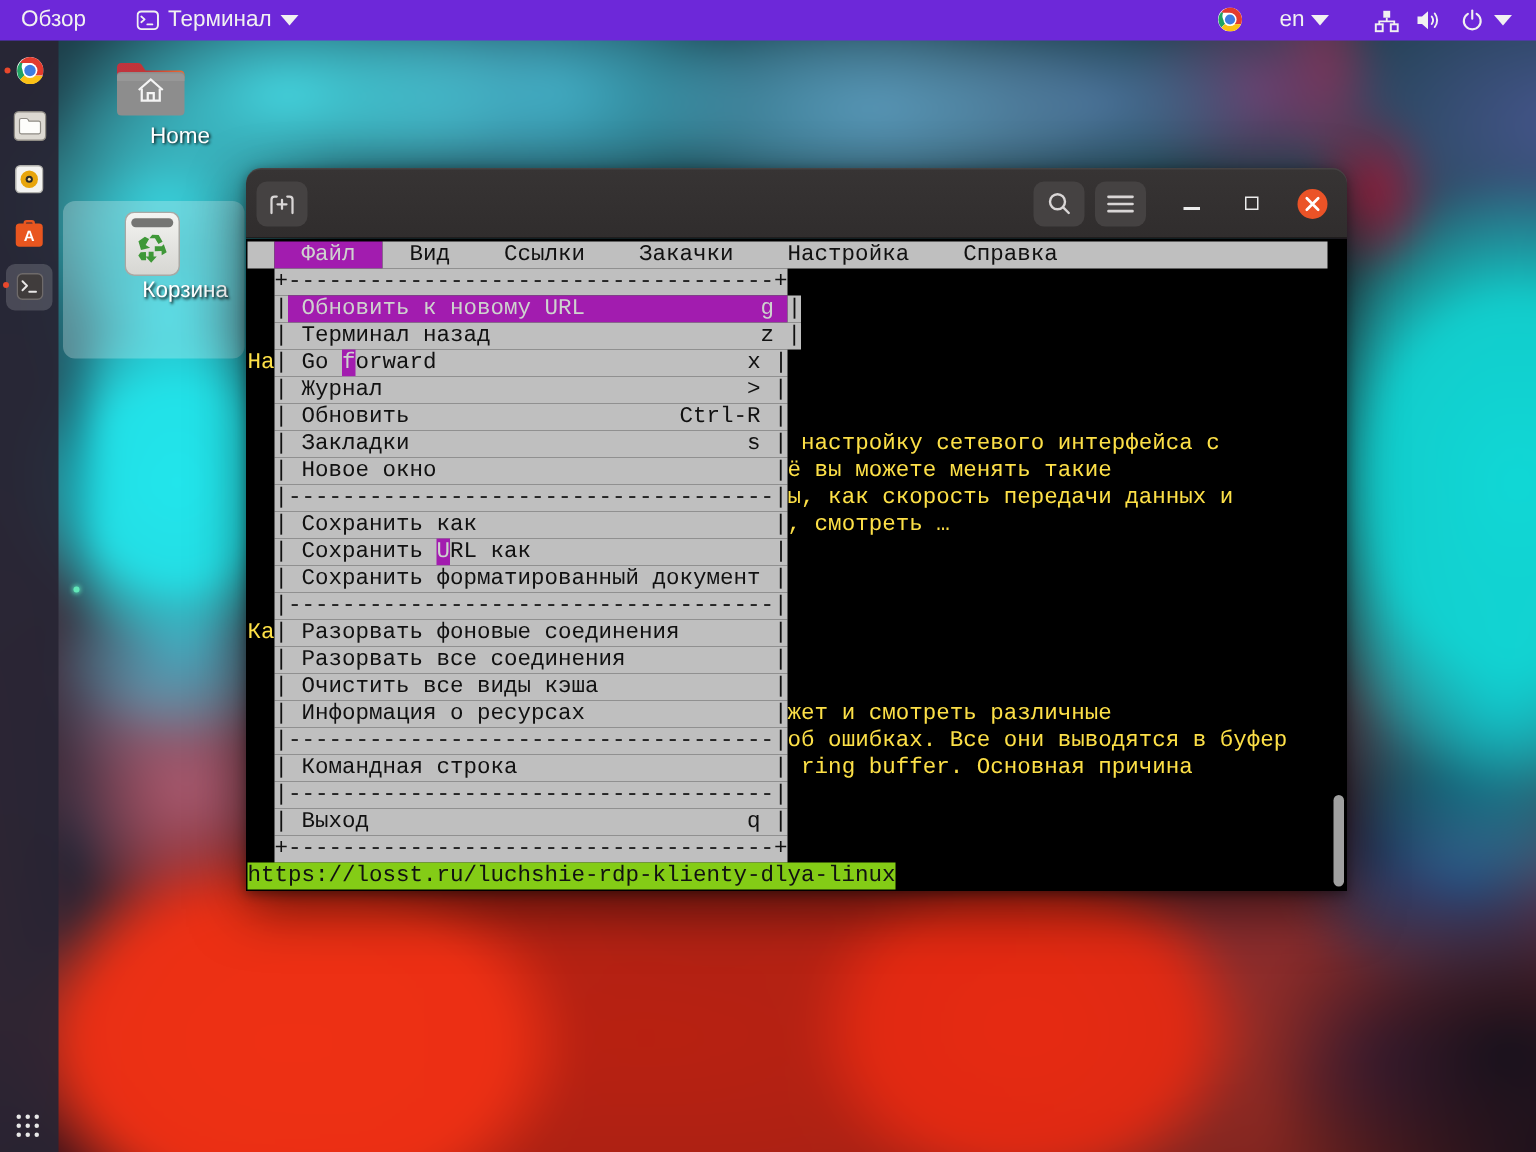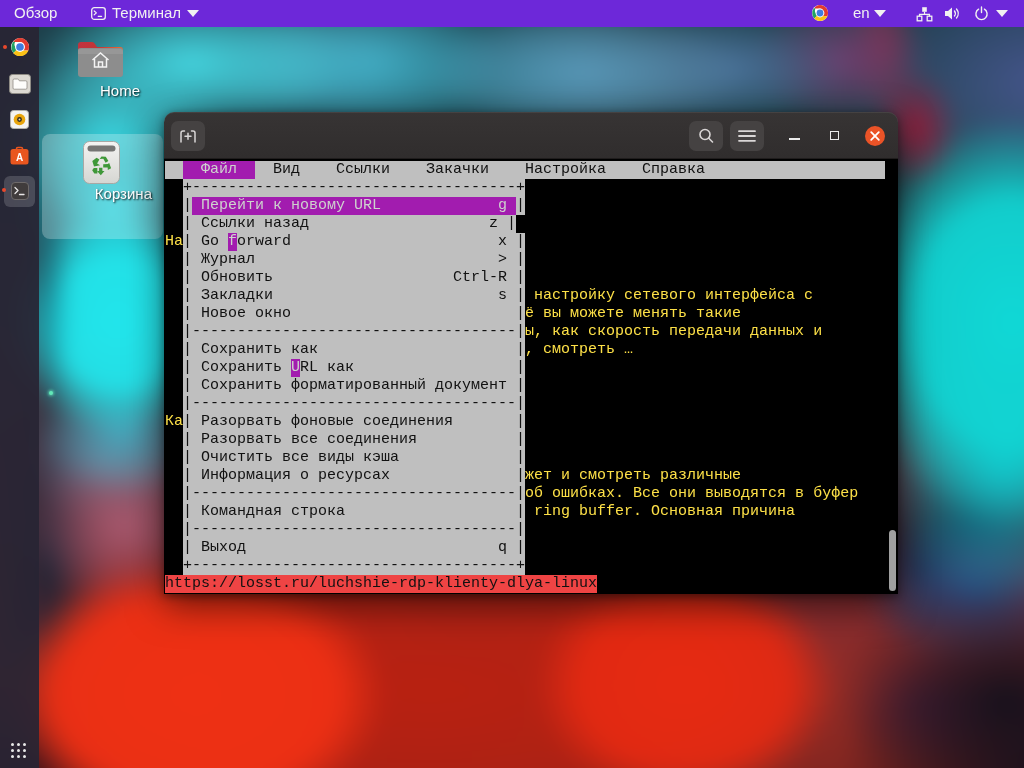--- a/index.html
+++ b/index.html
@@ -84,21 +84,21 @@
   color:#f4f1f1; font-size:15px; font-weight:bold; }
 .tbtn { position:absolute; top:9px; width:34px; height:30px; background:#454242; border-radius:7px; }
 #closebtn { position:absolute; left:701px; top:14px; width:20px; height:20px;
   border-radius:50%; background:#eb5327; }
 #term { position:absolute; left:0; top:47px; width:734px; height:435px; background:#000; }
 #grid { position:absolute; left:1px; top:2px; font-family:"Liberation Mono",monospace;
   font-size:15px; line-height:18px; color:#ced2ce; white-space:pre; }
 #grid span { display:inline-block; height:18px; vertical-align:top; }
 #grid .mb { background:#bfbfbf; color:#111; }
 #grid .iv { background:#a21caf; color:#ced2ce; }
-#grid .st { background:#ef4444; color:#111; }
+#grid .st { background:#84cc16; color:#111; }
 #grid .pg { color:#fde047; }
 #scrollpill { position:absolute; left:725px; top:371px; width:7px; height:61px;
   border-radius:4px; background:#a0a0a0; }
 
 
 #showapps { position:absolute; left:11px; top:743px; width:17px; height:17px; }
 .sadot { position:absolute; width:3px; height:3px; border-radius:50%; background:#e8e8e8; }
 </style></head>
 <body>
 <div id="stage">
@@ -179,22 +179,22 @@
           <svg width="20" height="20" viewBox="0 0 20 20" style="position:absolute;left:0;top:0;">
 <g stroke="#ffffff" stroke-width="1.8" stroke-linecap="round">
 <path d="M6.2,6.2 L13.8,13.8 M13.8,6.2 L6.2,13.8"></path>
 </g>
           </svg>
         </div>
     </div>
     <div id="term">
       <pre id="grid"><span class="mb">  </span><span class="iv">  Файл  </span><span class="mb">  Вид    Ссылки    Закачки    Настройка    Справка                    </span>
   <span class="mb">+------------------------------------+</span>
-  <span class="mb">|</span><span class="iv"> Перейти к новому URL             g </span><span class="mb">|</span>
-  <span class="mb">| Ссылки назад                    z |</span>
+  <span class="mb">|</span><span class="iv"> Обновить к новому URL             g </span><span class="mb">|</span>
+  <span class="mb">| Терминал назад                    z |</span>
 <span class="pg">На</span><span class="mb">| Go <span class="iv">f</span>orward                       x |</span>
   <span class="mb">| Журнал                           &gt; |</span>
   <span class="mb">| Обновить                    Ctrl-R |</span>
   <span class="mb">| Закладки                         s |</span><span class="pg"> настройку сетевого интерфейса с</span>
   <span class="mb">| Новое окно                         |</span><span class="pg">ё вы можете менять такие</span>
   <span class="mb">|------------------------------------|</span><span class="pg">ы, как скорость передачи данных и</span>
   <span class="mb">| Сохранить как                      |</span><span class="pg">, смотреть …</span>
   <span class="mb">| Сохранить <span class="iv">U</span>RL как                  |</span>
   <span class="mb">| Сохранить форматированный документ |</span>
   <span class="mb">|------------------------------------|</span>

